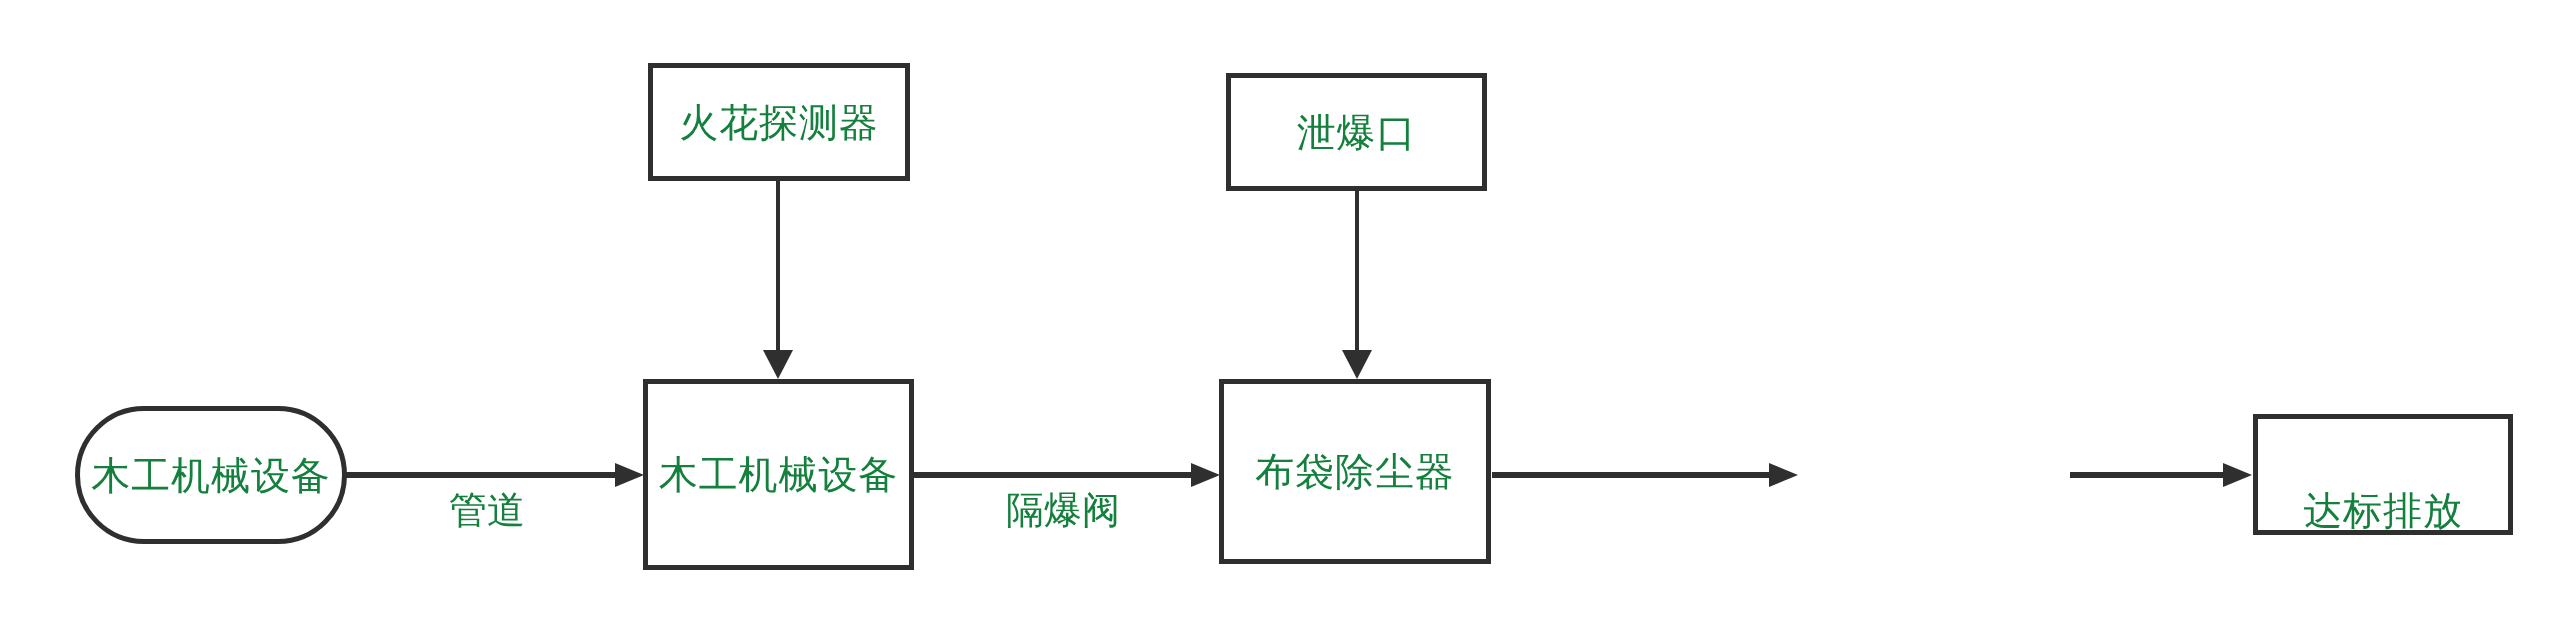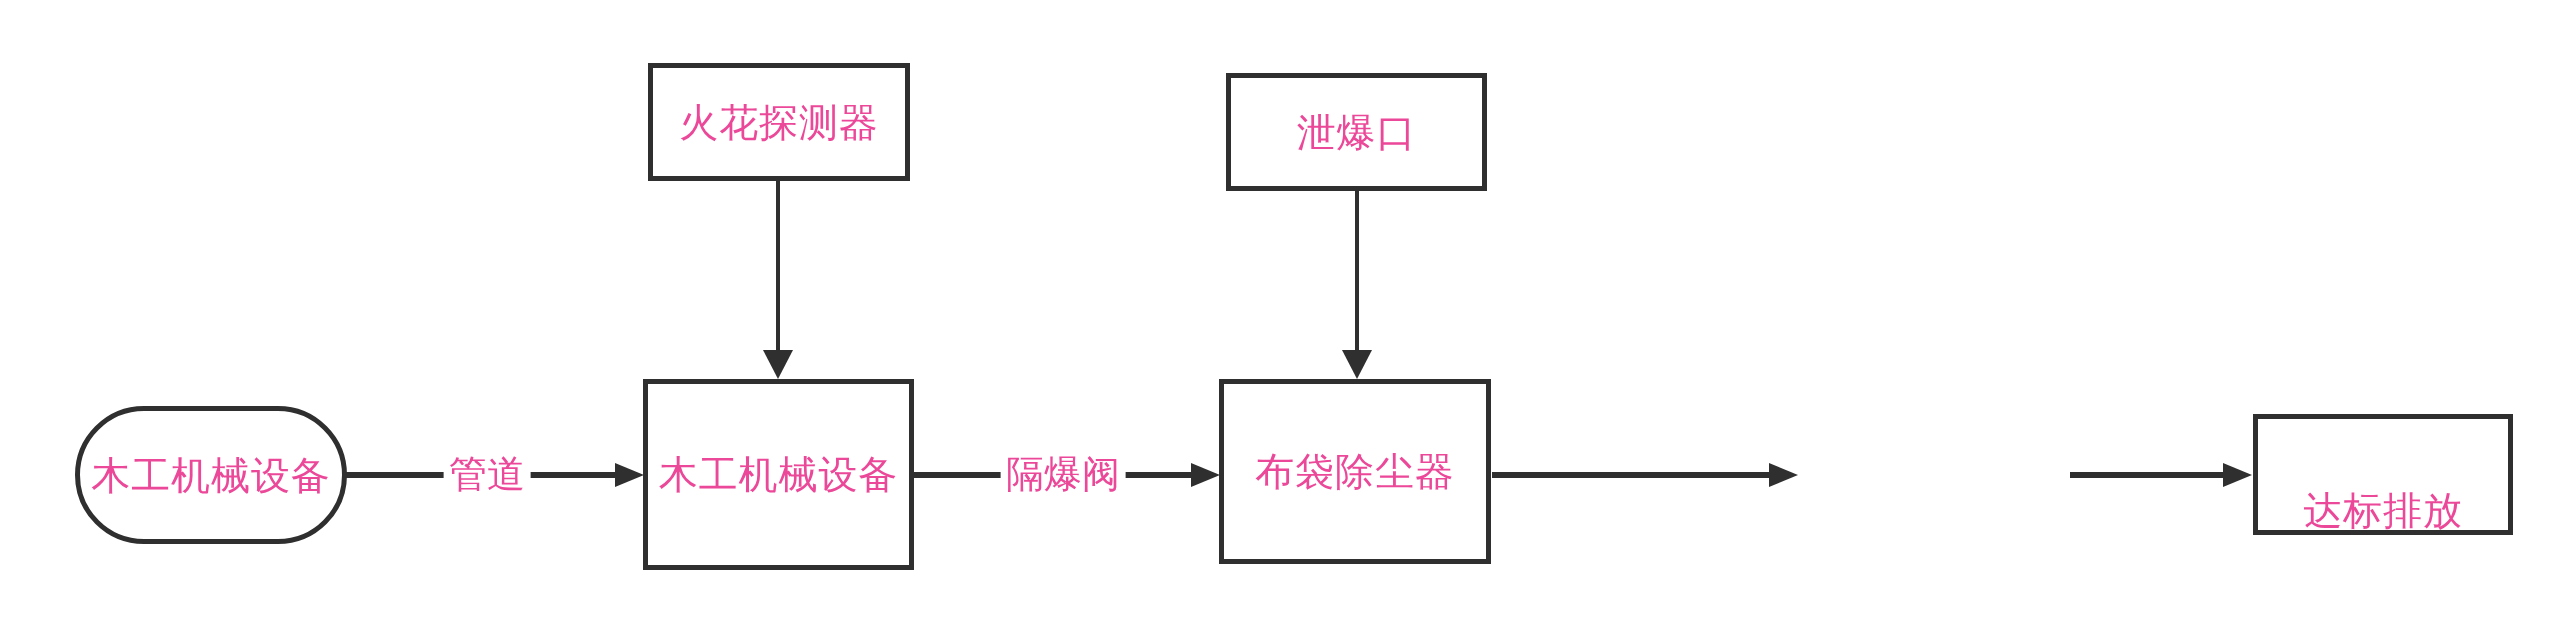--- a/index.html
+++ b/index.html
@@ -29,21 +29,21 @@
     align-items: center;
     justify-content: center;
     z-index: 3;
   }
   .node.stadium {
     border-radius: 70px;
   }
   .node .node-label {
     font-size: 39px;
     line-height: 1;
-    color: #ec4899;
+    color: #15803d;
     letter-spacing: 0.9px;
     white-space: nowrap;
     font-weight: 400;
   }
 
   
   .edge-h {
     position: absolute;
     height: 6.3px;
     background: #2f2f2f;
@@ -74,24 +74,25 @@
     z-index: 2;
   }
 
   
   .edge-label {
     position: absolute;
     background: #ffffff;
     padding: 1.8px 5.4px;
     font-size: 38px;
     line-height: 1;
-    color: #ec4899;
+    color: #15803d;
     white-space: nowrap;
     transform: translate(-50%, -50%);
     z-index: 4;
+    margin-top: 36px;
   }
 </style>
 </head>
 <body>
 
 <div id="canvas">
 
   <div class="edge-h" style="left:337px; top:472px; width:279px;"></div>
   <div class="arrow-right" style="left:615px; top:463px;"></div>
   <div class="edge-label" style="left:487px; top:474px;">管道</div>

